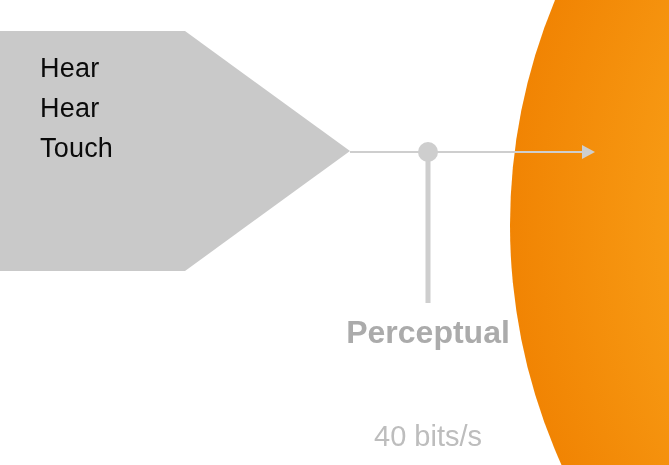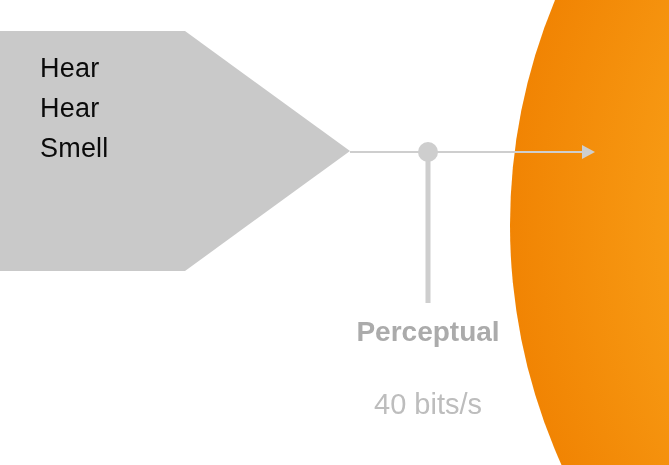--- a/index.html
+++ b/index.html
@@ -28,30 +28,30 @@
     letter-spacing:0.2px;
   }
   .senses span{display:block;}
 
   .callout-label{
     position:absolute;
     left:428px;top:313px;
     transform:translateX(-50%);
     text-align:center;
     color:var(--label-gray);
-    font-size:28px;
+    font-size:32px;
     font-weight:bold;
     line-height:38px;
     white-space:nowrap;
   }
   .callout-label span{display:block;}
 
   .callout-value{
     position:absolute;
-    left:428px;top:388px;
+    left:428px;top:420px;
     transform:translateX(-50%);
     text-align:center;
     color:var(--value-gray);
     font-size:29px;
     font-weight:400;
     white-space:nowrap;
   }
 </style>
 </head>
 <body>
@@ -74,21 +74,21 @@
     <line class="h-line" x1="350" y1="152" x2="582" y2="152"></line>
     <polygon class="arrow-head" points="582,145 595,152 582,159"></polygon>
 
     <line class="v-line" x1="428" y1="152" x2="428" y2="303"></line>
     <circle class="dot" cx="428" cy="152" r="10"></circle>
   </svg>
 
   <div class="senses">
     <span>Hear</span>
     <span>Hear</span>
-    <span>Smell</span>
+    <span>Touch</span>
   </div>
 
   <div class="callout-label">
     <span>Perceptual</span>
   </div>
   <div class="callout-value">40 bits/s</div>
 
 </div>
 
 </body></html>

